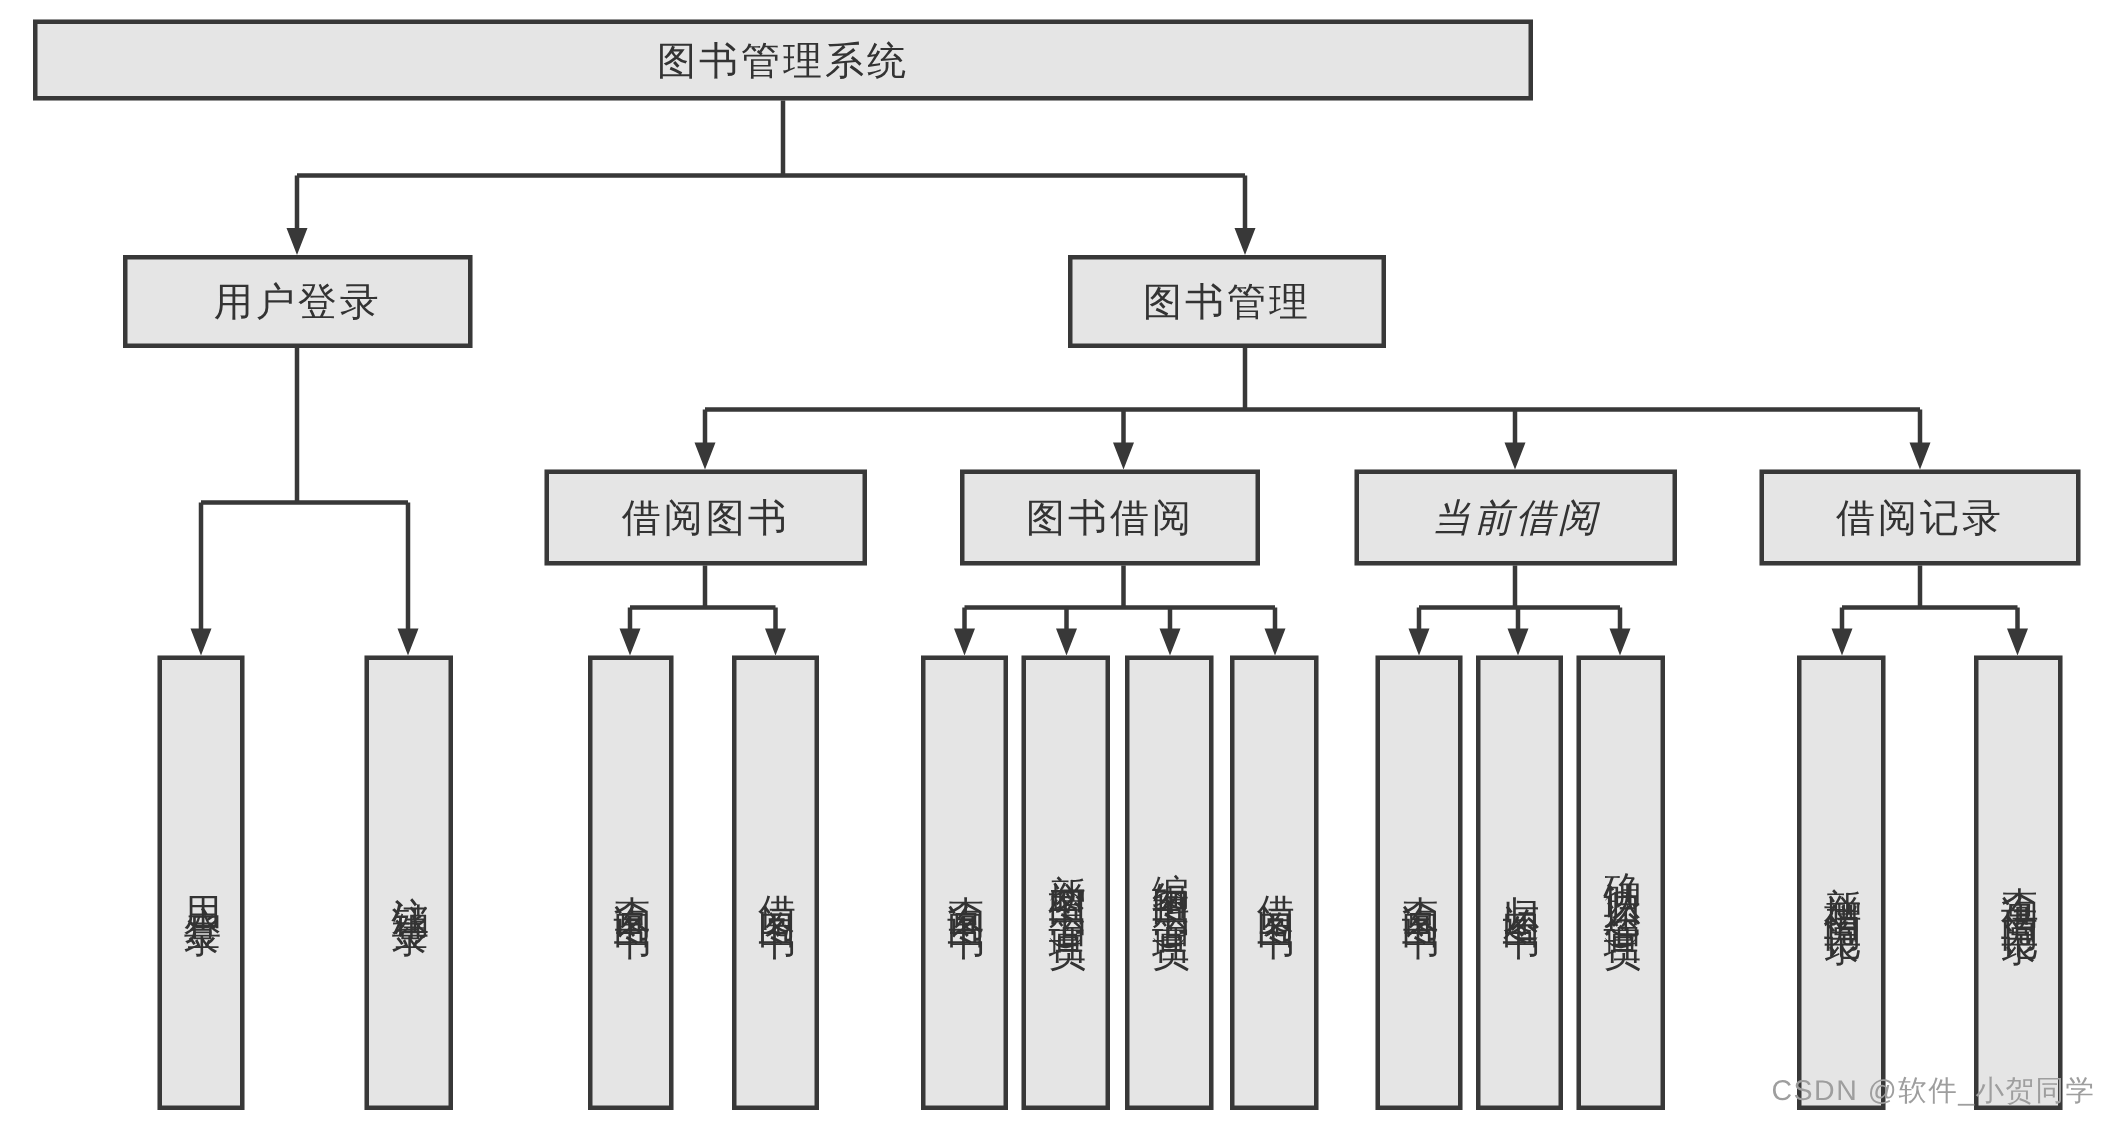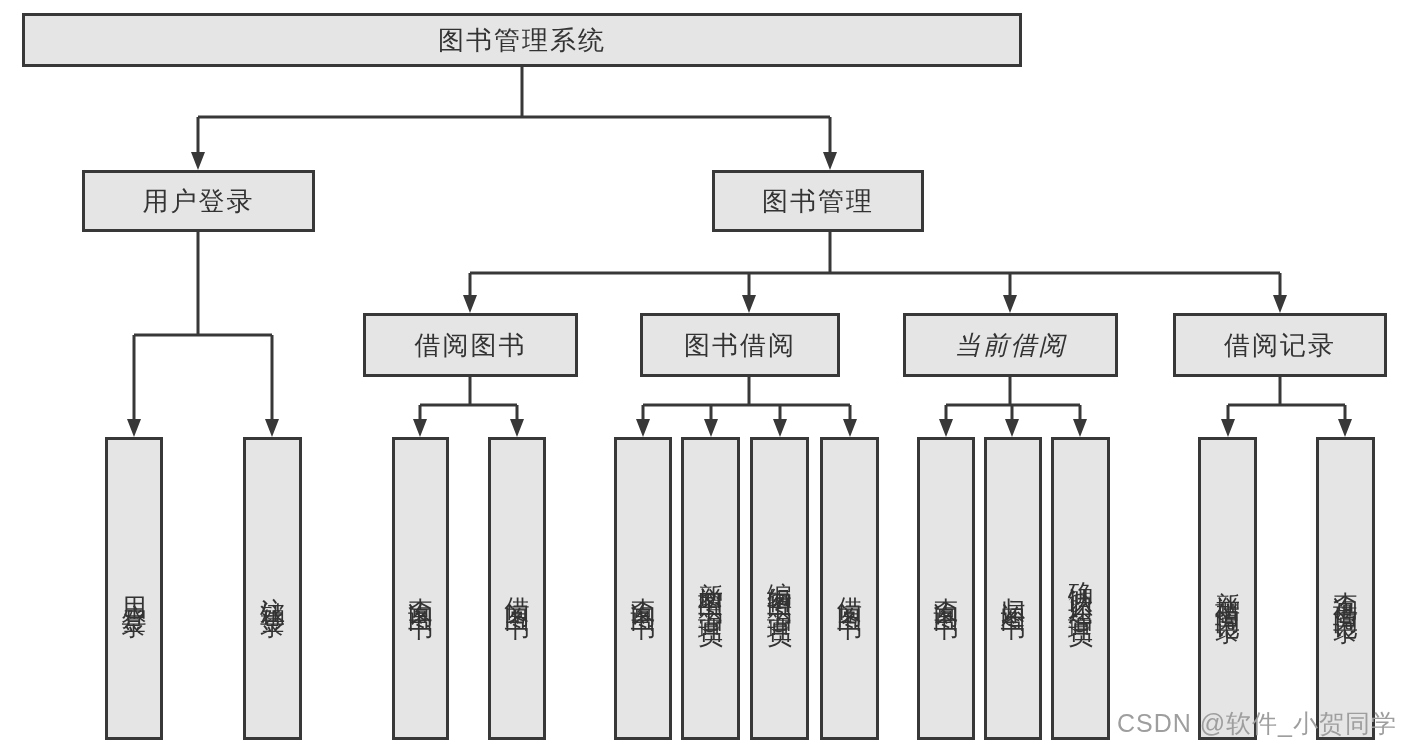--- a/index.html
+++ b/index.html
@@ -36,21 +36,21 @@
     writing-mode: vertical-lr;
     text-orientation: mixed;
     font-size: 25px;
     letter-spacing: 6px;
     line-height: 1;
   }
   .watermark {
     position: absolute;
     right: 8px;
     bottom: 7px;
-    font-size: 25px;
+    font-size: 19px;
     letter-spacing: 1px;
     color: #9e9e9e;
     white-space: nowrap;
     z-index: 5;
   }
 </style>
 </head>
 <body>
 
 <div class="canvas">

